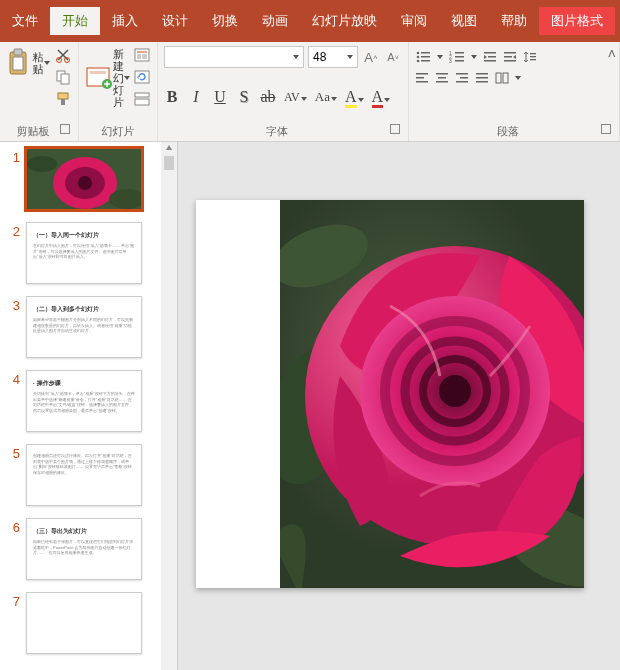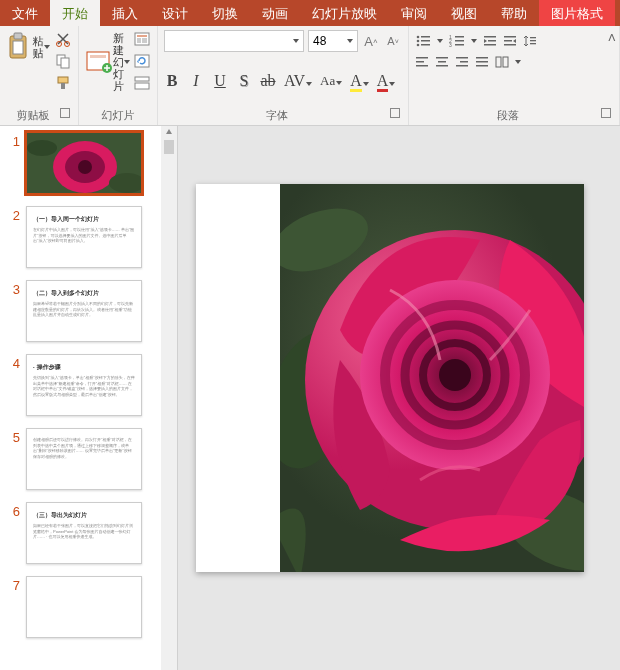--- a/index.html
+++ b/index.html
@@ -1,18 +1,18 @@
 <!DOCTYPE html>
 <html><head>
 <meta charset="utf-8">
 <style>
   * { box-sizing: border-box; margin: 0; padding: 0; }
   body { font-family: "Microsoft YaHei", sans-serif; font-size: 12px; background: #e6e6e6; width: 620px; height: 670px; overflow: hidden; }
   
-  .tabbar { display: flex; background: #b7472a; height: 26px; align-items: flex-start; }
+  .tabbar { display: flex; background: #b7472a; height: 42px; align-items: center; }
   .tab { padding: 5px 12px; color: #fff; font-size: 13px; cursor: pointer; }
   .tab.active { background: #f3f2f1; color: #4d7c0f; }
   .tab.contextual { background: #ef4444; }
   
   .ribbon { background: #f3f2f1; height: 100px; display: flex; border-bottom: 1px solid #d0d0d0; position: relative; }
   .group { border-right: 1px solid #e0e0e0; display: flex; flex-direction: column; padding: 4px 6px 2px; }
   .group-body { flex: 1; display: flex; align-items: flex-start; gap: 4px; }
   .group-label { text-align: center; font-size: 11px; color: #666; padding-top: 2px; }
   .group-label .launcher { float: right; width: 10px; height: 10px; border: 1px solid #888; margin-right: 2px; }
   
@@ -172,21 +172,21 @@
           </div>
         <div class="sm" style="font-size:13px;color:#777">A<sup style="font-size:8px">˄</sup></div>
         <div class="sm" style="font-size:11px;color:#777">A<sup style="font-size:7px">˅</sup></div>
       </div>
       <div class="fmt-row">
         <span class="fmt b">B</span>
         <span class="fmt i">I</span>
         <span class="fmt u">U</span>
         <span class="fmt" style="text-shadow:1px 1px #aaa">S</span>
         <span class="fmt" style="text-decoration:line-through">ab</span>
-        <span class="fmt" style="font-size:16px">AV<span class="ptr" style="display:inline-block;margin-left:1px"></span></span>
+        <span class="fmt" style="font-size:12px">AV<span class="ptr" style="display:inline-block;margin-left:1px"></span></span>
         <span class="fmt" style="font-size:13px">Aa<span class="ptr" style="display:inline-block;margin-left:1px"></span></span>
         <span class="fmt"><span style="border-bottom:3px solid #ffeb3b">A</span><span class="ptr" style="display:inline-block;margin-left:1px"></span></span>
         <span class="fmt"><span style="border-bottom:3px solid #d32f2f">A</span><span class="ptr" style="display:inline-block;margin-left:1px"></span></span>
       </div>
     </div>
     <div class="group-label"><span>字体</span><span class="launcher"></span></div>
   </div>
 
   <div class="group" style="flex:1">
     <div class="group-body" style="flex-direction:column; gap:8px; padding-top:4px;">

